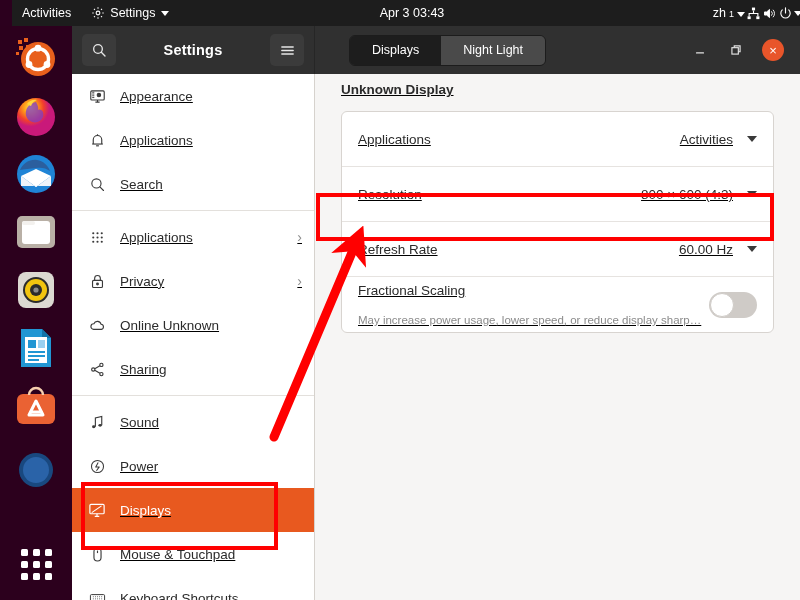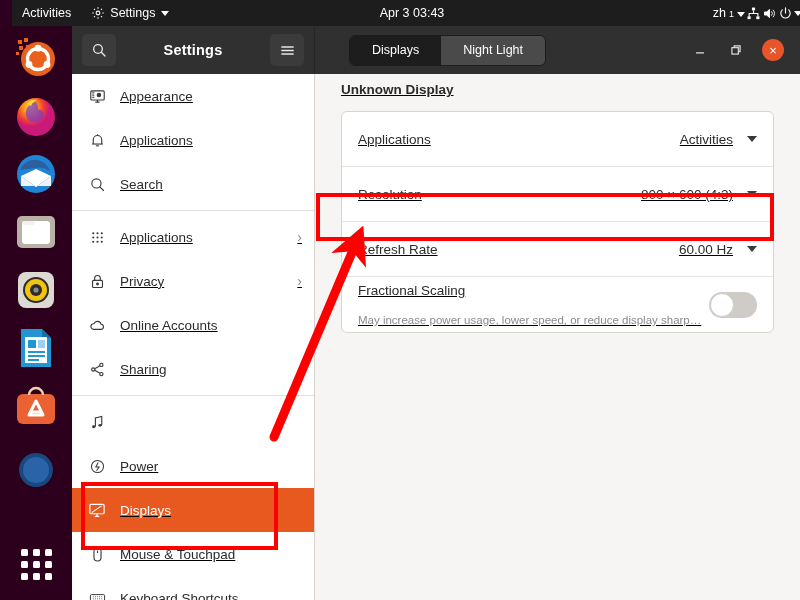--- a/index.html
+++ b/index.html
@@ -405,21 +405,21 @@
           <span class="s-label">Privacy</span>
           <span class="s-chev">›</span>
         </div>
 
         <div class="s-item">
           <span class="s-icon">
             <svg width="17" height="17" viewBox="0 0 24 24" fill="none" stroke="#3a3a3a" stroke-width="1.6">
               <path d="M6.5 17.5a4 4 0 0 1 .4-8A5.3 5.3 0 0 1 17 10.2a3.7 3.7 0 0 1 .5 7.3z"></path>
             </svg>
           </span>
-          <span class="s-label">Online Accounts</span>
+          <span class="s-label">Online Unknown</span>
           <span class="s-chev"></span>
         </div>
 
         <div class="s-item">
           <span class="s-icon">
             <svg width="17" height="17" viewBox="0 0 24 24" fill="none" stroke="#3a3a3a" stroke-width="1.6">
               <circle cx="17.5" cy="5.5" r="2.3"></circle>
                 <circle cx="6" cy="12" r="2.3"></circle>
                 <circle cx="17.5" cy="18.5" r="2.3"></circle>
               <path d="M8.1 10.9l7.3-4.1M8.1 13.1l7.3 4.1"></path>
@@ -432,20 +432,21 @@
         <div class="s-sep"></div>
 
         <div class="s-item">
           <span class="s-icon">
             <svg width="17" height="17" viewBox="0 0 24 24" fill="none" stroke="#3a3a3a" stroke-width="1.6">
               <path d="M9 18V5.5l9-2V16"></path>
                 <ellipse cx="6.7" cy="18" rx="2.4" ry="2" fill="#3a3a3a" stroke="none"></ellipse>
               <ellipse cx="15.7" cy="16" rx="2.4" ry="2" fill="#3a3a3a" stroke="none"></ellipse>
             </svg>
           </span>
+          <span class="s-label">Sound</span>
           <span class="s-chev"></span>
         </div>
 
         <div class="s-item">
           <span class="s-icon">
             <svg width="17" height="17" viewBox="0 0 24 24" fill="none" stroke="#3a3a3a" stroke-width="1.5">
               <circle cx="12" cy="12" r="8.5"></circle>
                 <path d="M13 6.5L9.5 12.6h5L10.5 18" stroke-linejoin="round"></path>
             </svg>
           </span>

